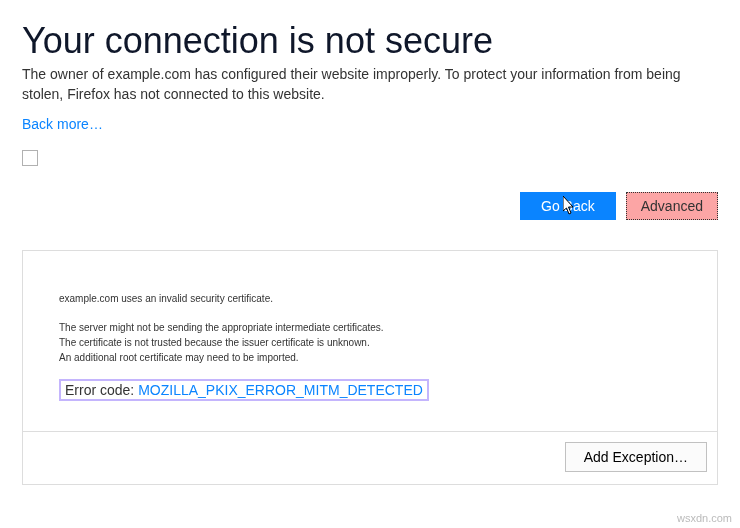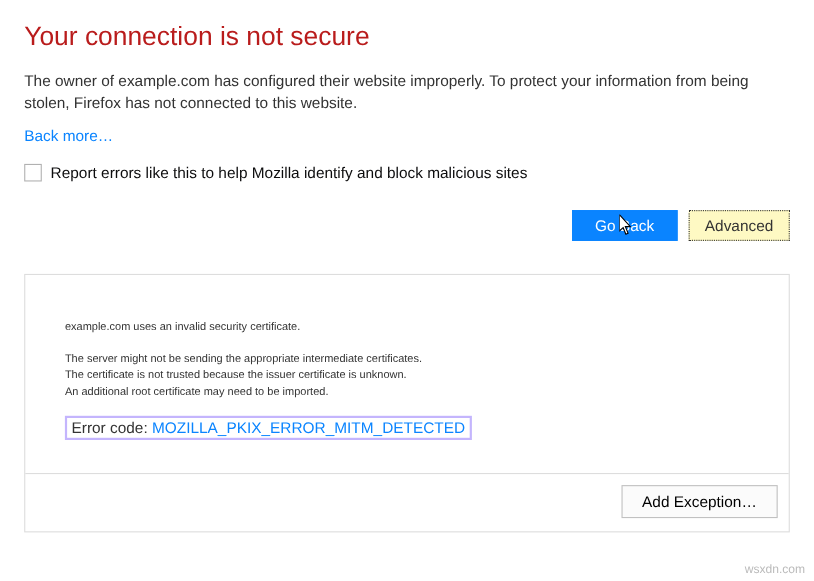--- a/index.html
+++ b/index.html
@@ -7,24 +7,24 @@
       font-family: "Segoe UI", Arial, sans-serif;
       font-size: 14px;
       color: #0c0c0d;
       background: #fff;
       width: 740px;
       height: 528px;
       padding: 20px 22px 10px 22px;
       position: relative;
     }
     .title {
-      font-size: 24px;
+      font-size: 36px;
       font-weight: 300;
-      color: #b91c1c;
-      margin-bottom: 16px;
+      color: #0f172a;
+      margin-bottom: 3px;
     }
     .desc {
       font-size: 14px;
       color: #333;
       line-height: 1.4;
       margin-bottom: 12px;
     }
     .learn-more {
       color: #0a84ff;
       cursor: pointer;
@@ -58,21 +58,21 @@
       text-align: center;
       font-family: inherit;
     }
     .btn-primary {
       background: #0a84ff;
       color: #fff;
       border: 1px solid #0a84ff;
       position: relative;
     }
     .btn-secondary {
-      background: #fef9c3;
+      background: #fca5a5;
       color: #333;
       border: 1px dotted #333;
       padding: 5px 14px;
     }
     .cursor-icon {
       position: absolute;
       left: 42px;
       top: 3px;
       pointer-events: none;
     }
@@ -129,21 +129,20 @@
 
 
 <h1 class="title">Your connection is not secure</h1>
 
 <p class="desc">The owner of example.com has configured their website improperly. To protect your information from being stolen, Firefox has not connected to this website.</p>
 
 <a class="learn-more">Back more…</a>
 
 <div class="report-row">
   <div class="checkbox"></div>
-  <span>Report errors like this to help Mozilla identify and block malicious sites</span>
 </div>
 
 <div class="button-row">
   <button class="btn btn-primary">
     <span>Go Back</span>
     <svg class="cursor-icon" width="14" height="20" viewBox="0 0 14 20">
       <path d="M0 0 L0 15 L3.5 12 L6 18 L8 17 L5.5 11 L10 11 Z" fill="#fff" stroke="#000" stroke-width="1"></path>
     </svg>
   </button>
   <button class="btn btn-secondary">Advanced</button>

